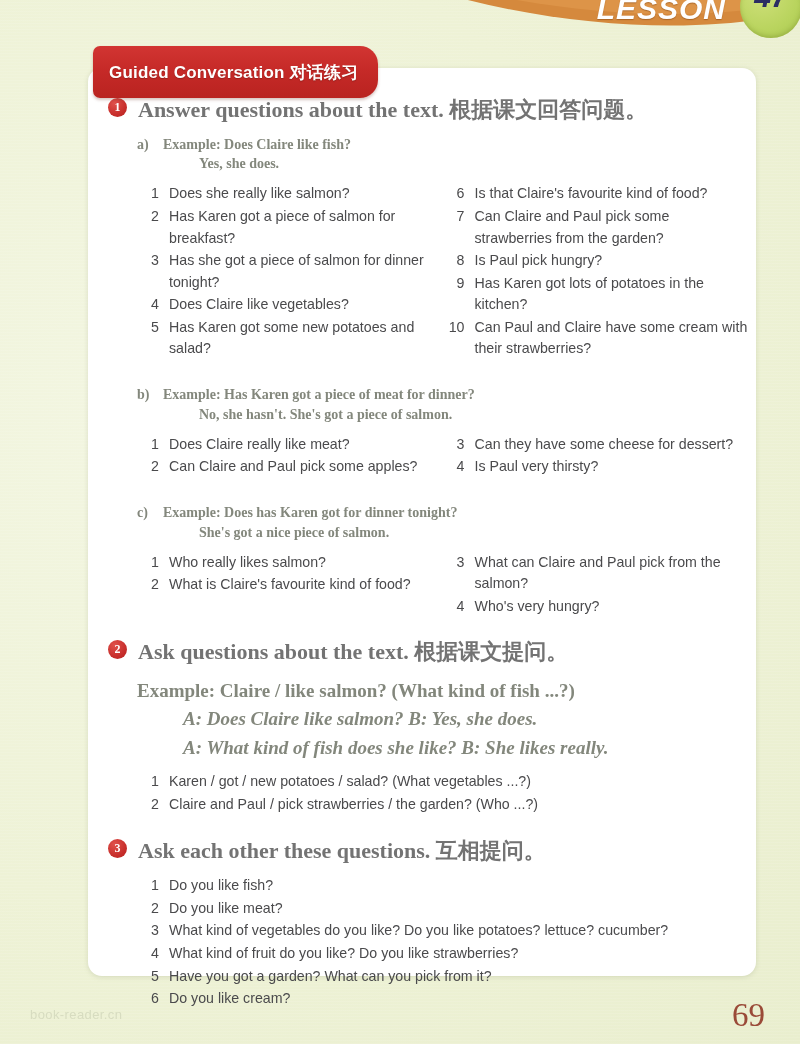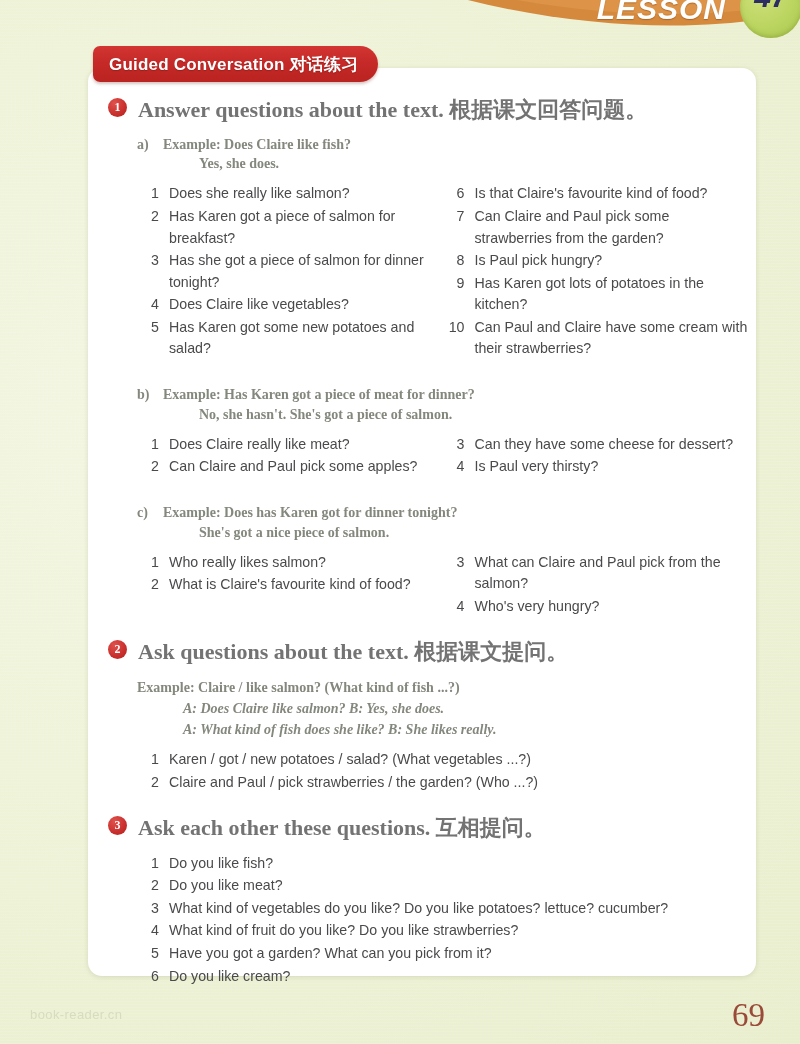--- a/index.html
+++ b/index.html
@@ -89,21 +89,21 @@
     border-radius: 14px;
     box-shadow: 0 1px 5px rgba(120,130,90,.22);
     z-index: 2;
   }
 
   
   .section-banner {
     position: absolute;
     left: 93px;
     top: 46px;
-    height: 36px;
+    height: 52px;
     padding: 0 20px 0 16px;
     display: flex;
     align-items: center;
     background: linear-gradient(180deg, #d23532 0%, #c62a28 45%, #b92320 100%);
     border-radius: 7px 18px 18px 7px;
     box-shadow: 0 2px 3px rgba(120,60,50,.3);
     z-index: 6;
   }
   .section-banner-text {
     color: #ffffff;
@@ -175,21 +175,21 @@
   }
   .subpart-lines { flex: 1 1 auto; }
   .ex-indent-1 { padding-left: 62px; }
 
   
   .example-block {
     margin: 0 0 6px 29px;
     color: #83877c;
     font-family: "Liberation Serif", serif;
     font-weight: bold;
-    font-size: 14px;
+    font-size: 19px;
     line-height: 1.5;
   }
   .example-block .ind { padding-left: 46px; font-style: italic; }
 
   
   .qcols {
     display: flex;
     margin: 9px 0 0 29px;
   }
   .qcol { width: 50%; }

